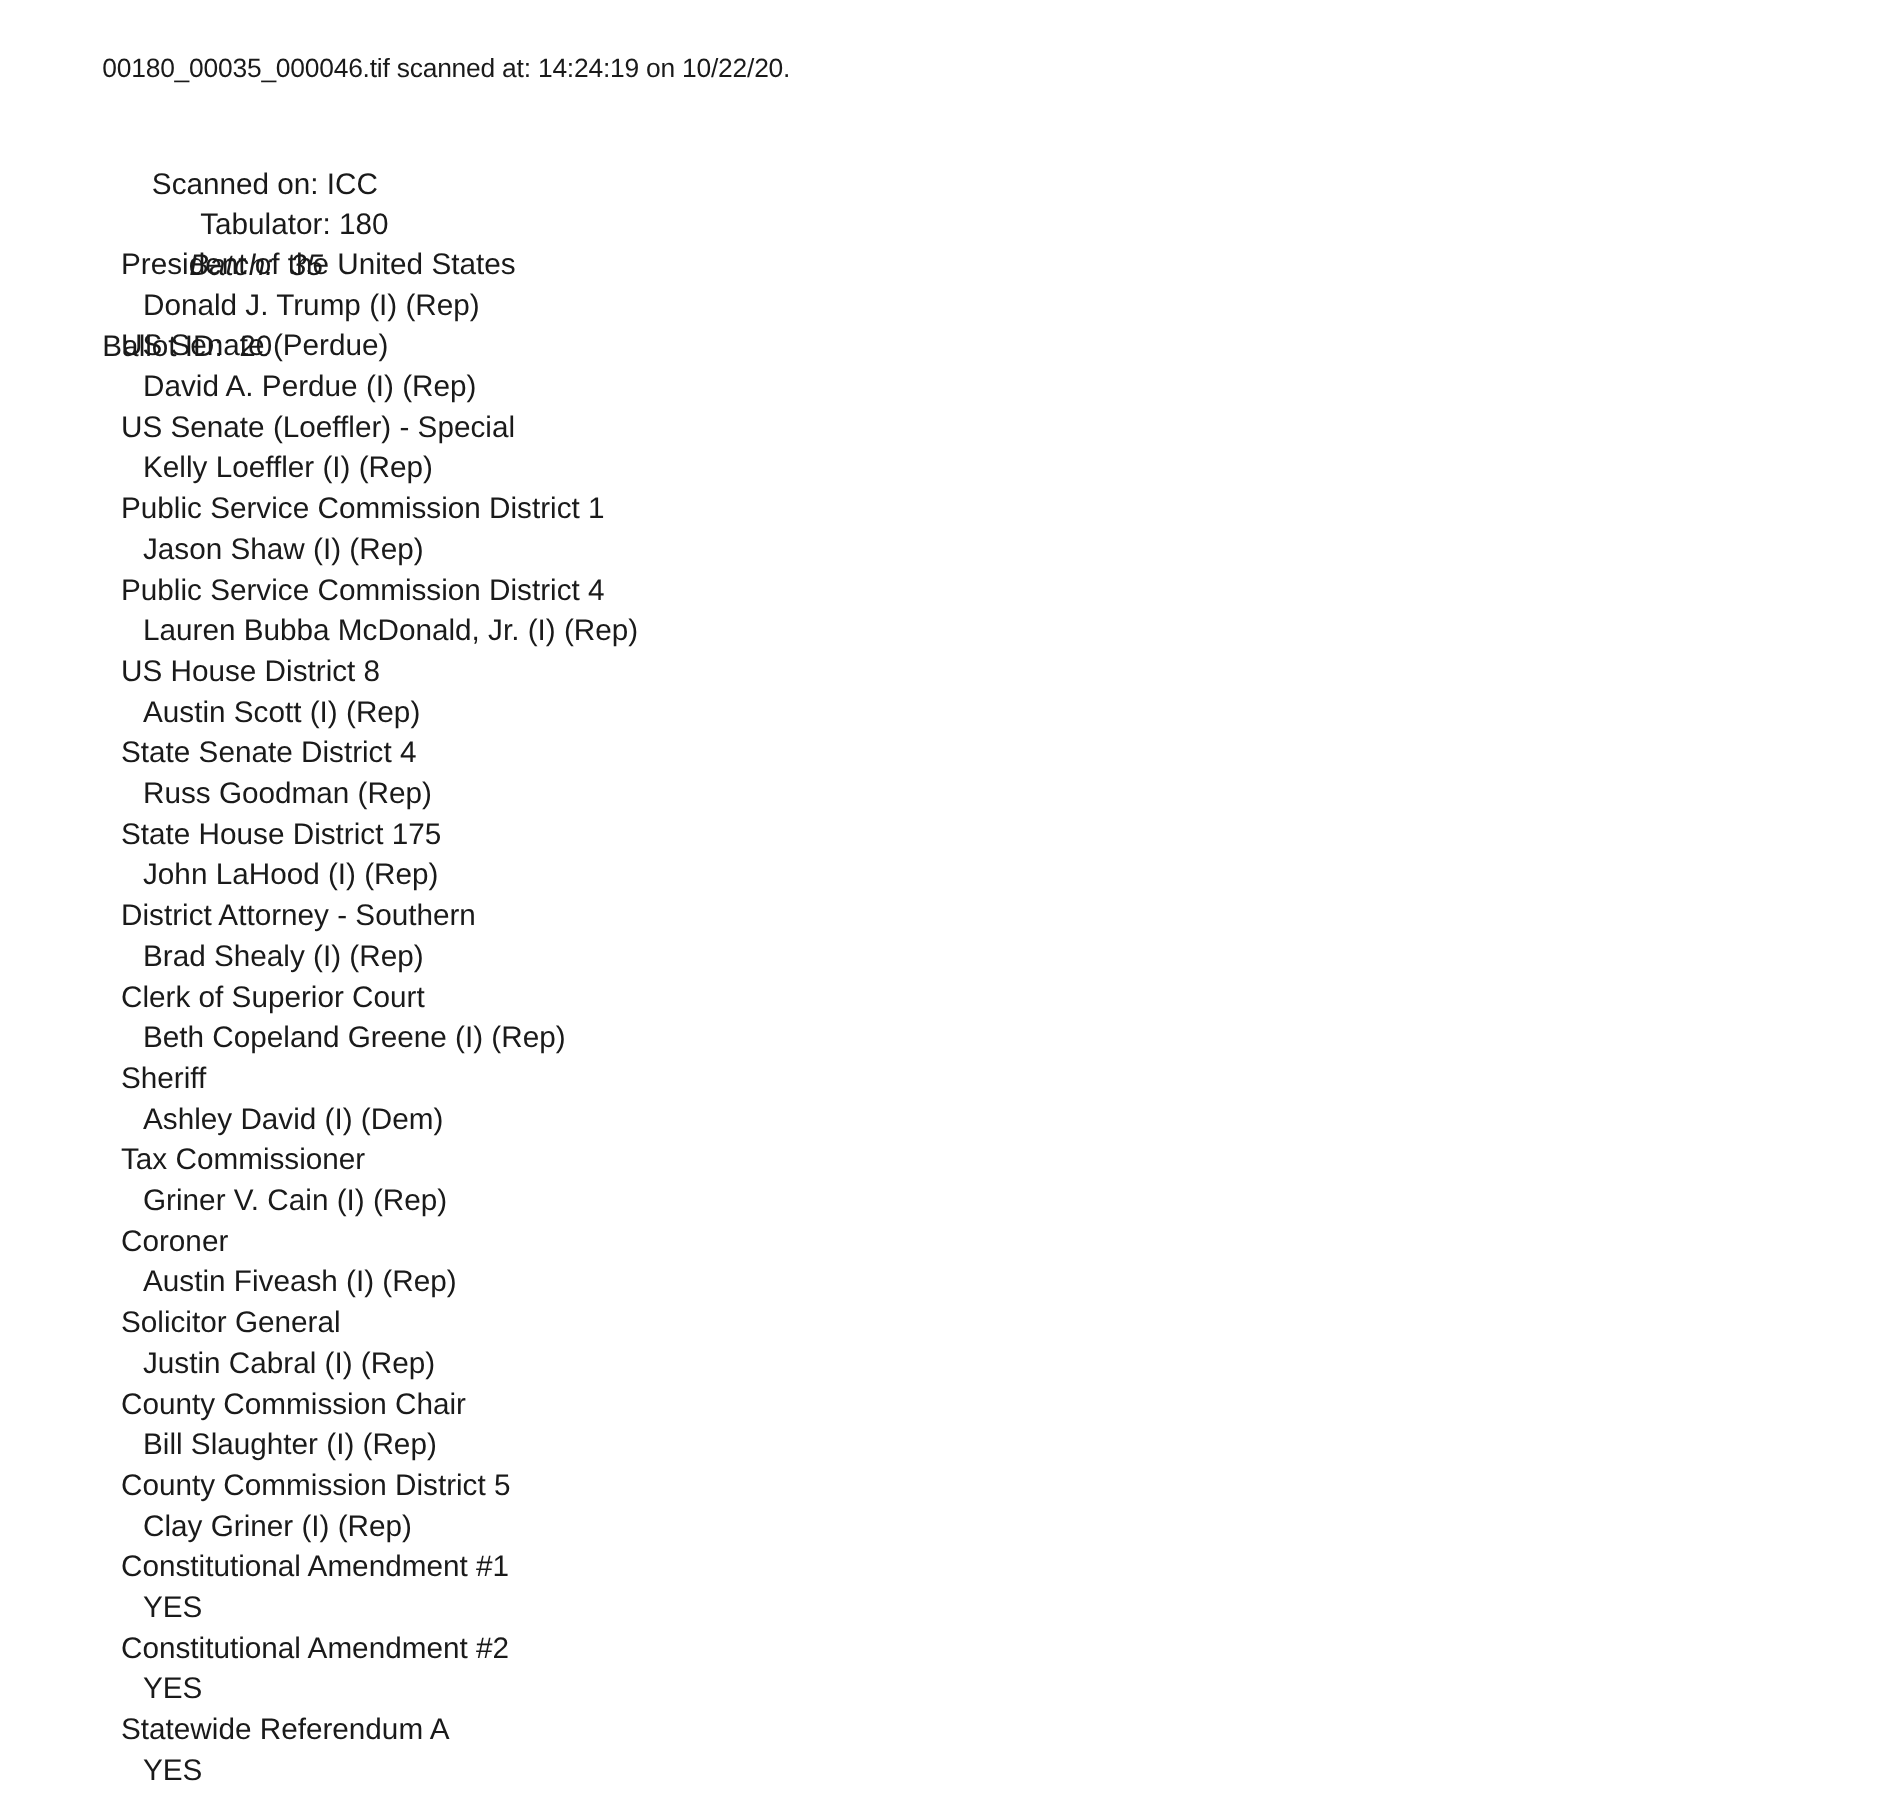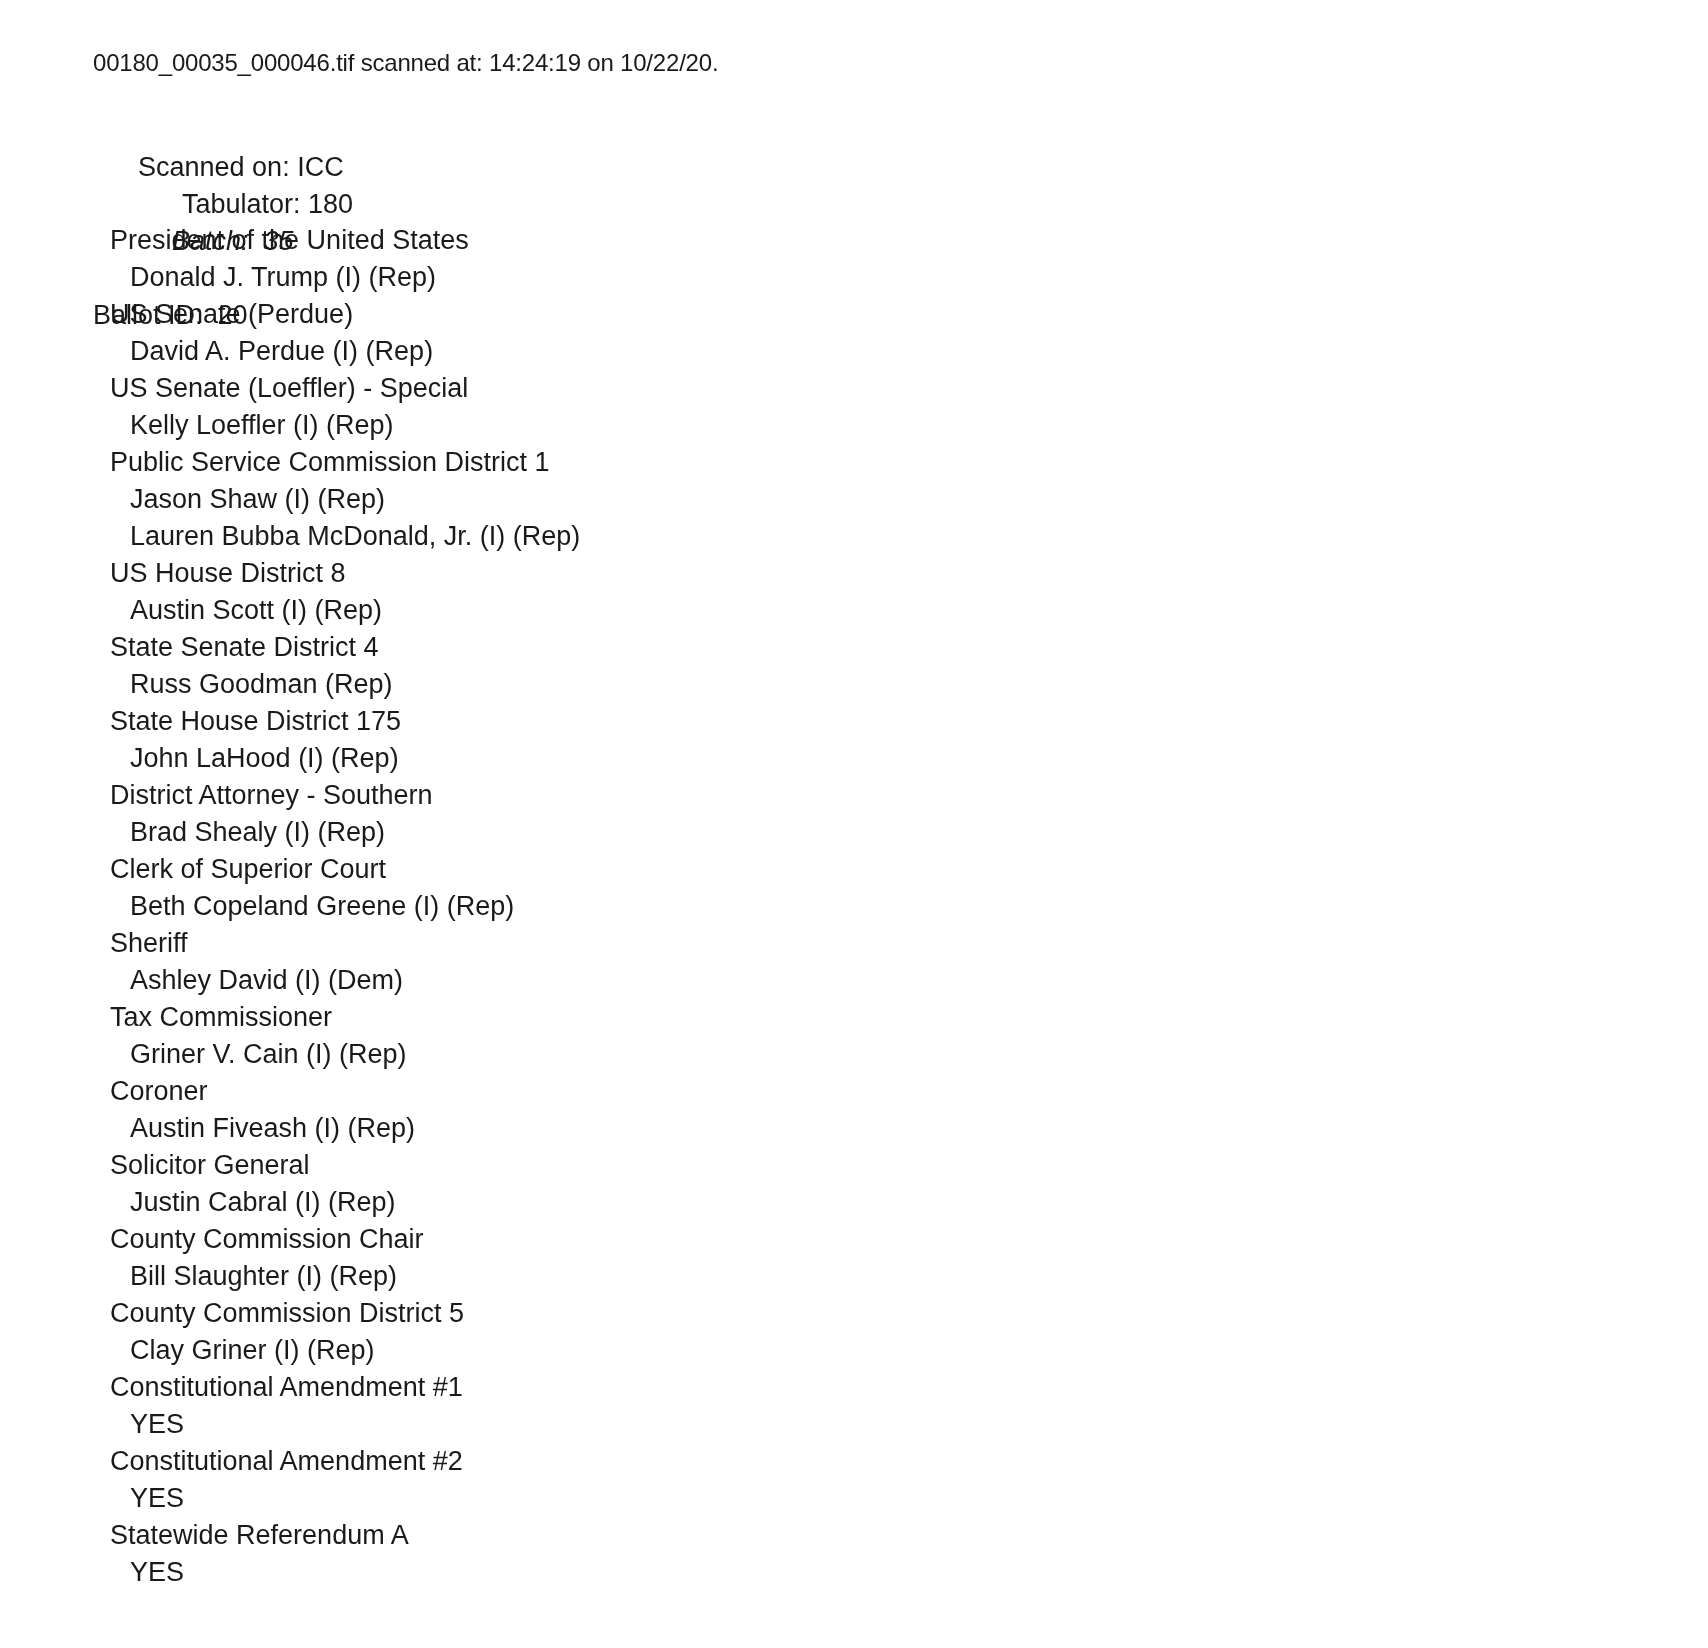--- a/index.html
+++ b/index.html
@@ -76,20 +76,21 @@
 
   <div class="contest-list">
       <div class="office-line">President of the United States</div>
       <div class="choice-line">Donald J. Trump (I) (Rep)</div>
       <div class="office-line">US Senate (Perdue)</div>
       <div class="choice-line">David A. Perdue (I) (Rep)</div>
       <div class="office-line">US Senate (Loeffler) - Special</div>
       <div class="choice-line">Kelly Loeffler (I) (Rep)</div>
       <div class="office-line">Public Service Commission District 1</div>
       <div class="choice-line">Jason Shaw (I) (Rep)</div>
+      <div class="office-line">Public Service Commission District 4</div>
       <div class="choice-line">Lauren Bubba McDonald, Jr. (I) (Rep)</div>
       <div class="office-line">US House District 8</div>
       <div class="choice-line">Austin Scott (I) (Rep)</div>
       <div class="office-line">State Senate District 4</div>
       <div class="choice-line">Russ Goodman (Rep)</div>
       <div class="office-line">State House District 175</div>
       <div class="choice-line">John LaHood (I) (Rep)</div>
       <div class="office-line">District Attorney - Southern</div>
       <div class="choice-line">Brad Shealy (I) (Rep)</div>
       <div class="office-line">Clerk of Superior Court</div>

